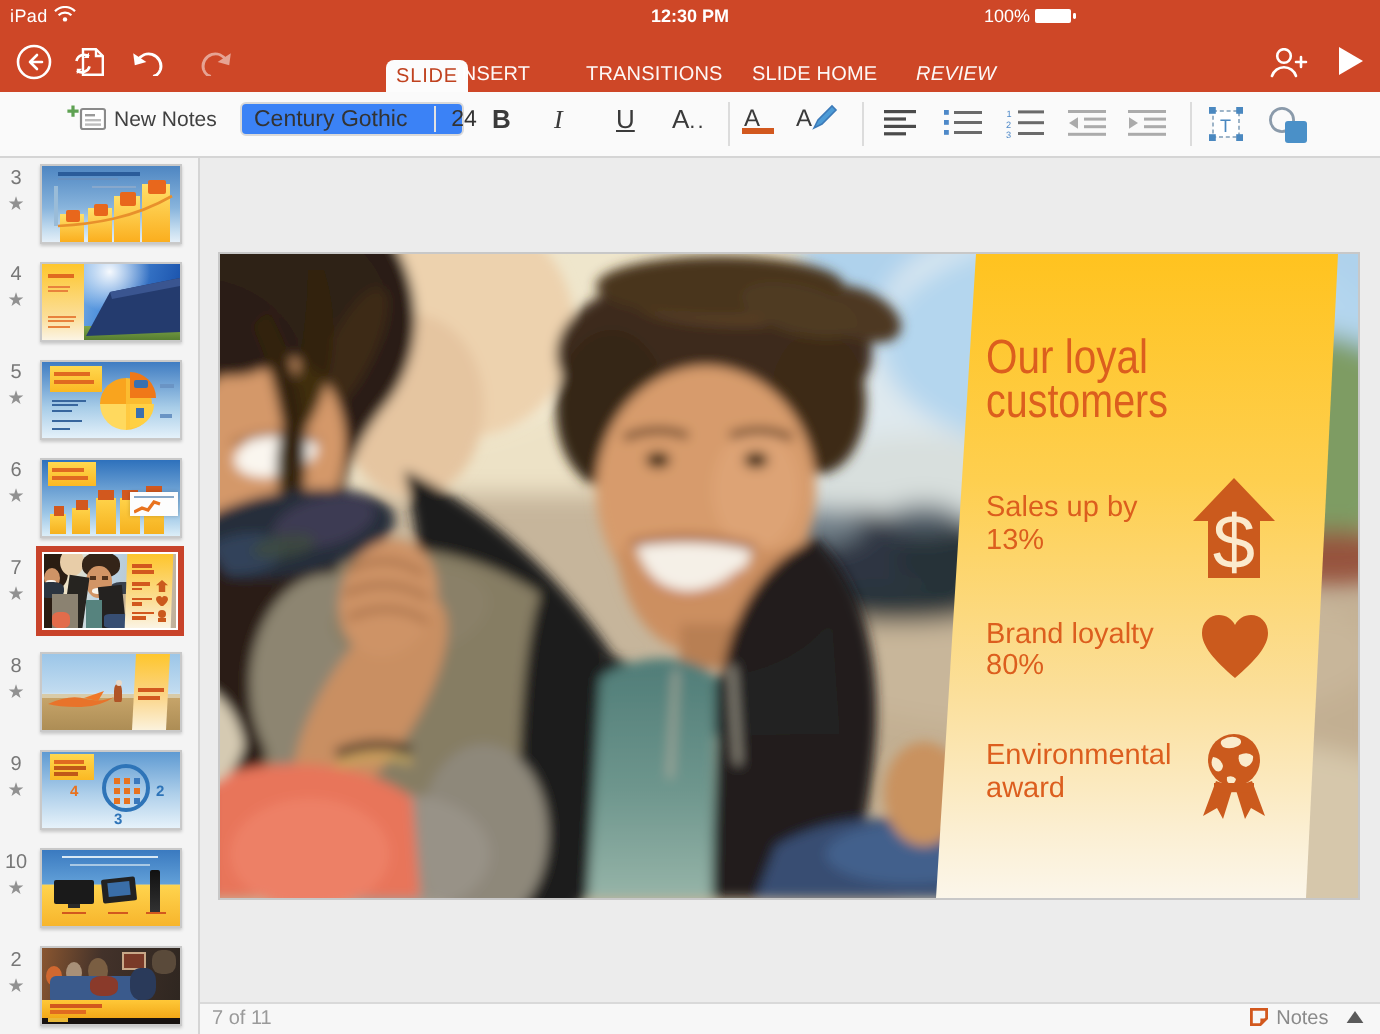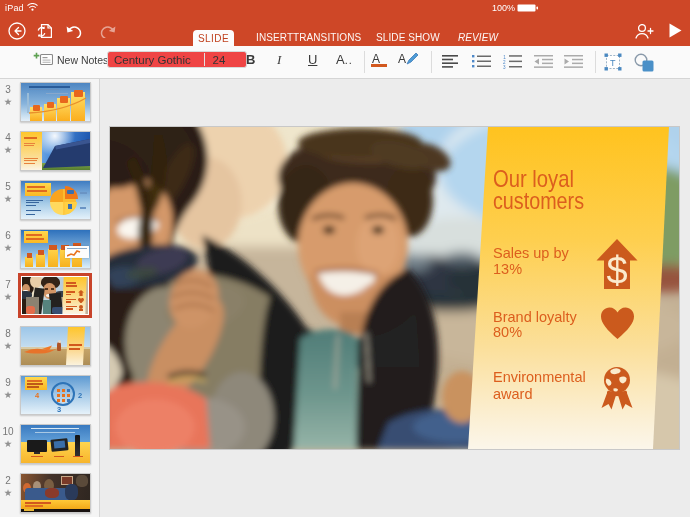--- a/index.html
+++ b/index.html
@@ -13,21 +13,21 @@
   #ipad { position:absolute; left:5px; top:3px; letter-spacing:0.2px; }
   #clock { position:absolute; left:0; top:2.5px; width:690px; text-align:center; font-weight:bold; }
   #doctitle { position:absolute; left:0; top:13.5px; width:690px; text-align:center; font-size:9px; color:#F4CFC3; }
   #batt { position:absolute; right:33px; top:3px; }
   .tab { position:absolute; top:30px; height:16px; line-height:16px; white-space:nowrap; color:rgba(255,255,255,0.96); font-size:10px; letter-spacing:0.1px; }
   #tab-home { position:absolute; left:193px; top:30px; width:41px; height:16px; background:#FCFCFC; border-radius:4px 4px 0 0; color:#C0421F; text-align:center; line-height:17px; font-size:10px; letter-spacing:0.4px; }
 
   
   #toolbar { position:absolute; left:0; top:46px; width:690px; height:33px; background:#FAFAFA; border-bottom:1px solid #D5D5D5; }
   .tdiv { position:absolute; top:5px; width:1px; height:22px; background:#DCDCDC; }
-  #fontbox { position:absolute; left:107px; top:4.5px; width:140px; height:17px; background:#ef4444; border:1px solid #D9D9D9; border-radius:3px; }
+  #fontbox { position:absolute; left:120px; top:4.5px; width:112px; height:17px; background:#3b82f6; border:1px solid #D9D9D9; border-radius:3px; }
   #fontbox .fname { position:absolute; left:6px; top:2px; font-size:11.5px; color:#333; }
   #fontbox .fdiv { position:absolute; left:96px; top:1px; width:1px; height:13px; background:#E2E2E2; }
   #fontbox .fsize { position:absolute; left:97px; top:2px; width:28px; text-align:center; font-size:11.5px; color:#333; }
 
   
   #sidebar { position:absolute; left:0; top:79px; width:100px; height:438px; background:#F4F4F4; border-right:1px solid #D5D5D5; }
   .thumb { position:absolute; left:20px; width:71px; height:40px; background:#fff; border:1px solid #C9C9C9; box-shadow:0 1px 1.5px rgba(0,0,0,0.18); overflow:hidden; }
   .tnum { position:absolute; left:0px; width:16px; text-align:center; font-size:10px; color:#777; }
   .tstar { position:absolute; left:0px; width:16px; text-align:center; font-size:9.5px; color:#919191; }
 
@@ -45,20 +45,21 @@
 <div id="app">
 
   <div id="chrome">
     <div id="status">
       <span id="ipad">iPad</span>
       <svg class="abs" style="left:27px;top:3px" width="11" height="8" viewBox="0 0 11 8">
         <path d="M0.5 2.6 A7 7 0 0 1 10.5 2.6" fill="none" stroke="#fff" stroke-width="1.1"></path>
         <path d="M2.3 4.6 A4.5 4.5 0 0 1 8.7 4.6" fill="none" stroke="#fff" stroke-width="1.1"></path>
         <circle cx="5.5" cy="6.7" r="1.1" fill="#fff"></circle>
       </svg>
+      <span id="clock">12:30 PM</span>
       <span id="batt">100%</span>
       <svg class="abs" style="right:10px;top:3.5px" width="21" height="8" viewBox="0 0 21 8">
         <rect x="0.5" y="0.5" width="18" height="7" rx="1" fill="#fff"></rect>
         <rect x="19.5" y="2.5" width="1.5" height="3" rx="0.7" fill="#fff"></rect>
       </svg>
     </div>
 
     <svg class="abs" style="left:8px;top:22px" width="18" height="18" viewBox="0 0 18 18">
       <circle cx="9" cy="9" r="8" fill="none" stroke="#fff" stroke-width="1.3"></circle>
       <path d="M10.5 5.5 L7 9 L10.5 12.5 M7 9 H13" fill="none" stroke="#fff" stroke-width="1.3" stroke-linecap="round" stroke-linejoin="round"></path>
@@ -73,23 +74,23 @@
     <svg class="abs" style="left:66px;top:25px" width="17" height="13" viewBox="0 0 17 13">
       <path d="M2.8 5.2 C4.6 2.6 7.4 1.4 10 2.2 C13.2 3.2 15.2 6.4 14.2 9.8 C13.6 11.6 12.4 12.6 11.2 13" fill="none" stroke="#fff" stroke-width="1.5" stroke-linecap="round"></path>
       <path d="M0.6 1.6 L1.4 7.6 L7.2 6.0 Z" fill="#fff"></path>
     </svg>
     <svg class="abs" style="left:99px;top:25px;opacity:0.5" width="17" height="13" viewBox="0 0 17 13">
       <path d="M14.2 5.2 C12.4 2.6 9.6 1.4 7 2.2 C3.8 3.2 1.8 6.4 2.8 9.8 C3.4 11.6 4.6 12.6 5.8 13" fill="none" stroke="#fff" stroke-width="1.5" stroke-linecap="round"></path>
       <path d="M16.4 1.6 L15.6 7.6 L9.8 6.0 Z" fill="#fff"></path>
     </svg>
 
     <div id="tab-home">SLIDE</div>
-    <div class="tab" style="left:256px;">INSERT</div>
+    <div class="tab" style="left:228px;">INSERT</div>
     <div class="tab" style="left:293px;">TRANSITIONS</div>
-    <div class="tab" style="left:376px;">SLIDE SHOW</div>
+    <div class="tab" style="left:376px;">SLIDE HOME</div>
     <div class="tab" style="left:458px;font-style:italic;">REVIEW</div>
 
     <svg class="abs" style="left:635px;top:24px" width="19" height="15" viewBox="0 0 19 15">
       <circle cx="7" cy="4" r="3.4" fill="none" stroke="#fff" stroke-width="1.3"></circle>
       <path d="M1 14 A6.3 6.3 0 0 1 13 14" fill="none" stroke="#fff" stroke-width="1.3" stroke-linecap="round"></path>
       <path d="M15.5 4.5 V9.5 M13 7 H18" stroke="#fff" stroke-width="1.3" stroke-linecap="round"></path>
     </svg>
     <svg class="abs" style="left:669px;top:23px" width="13" height="15" viewBox="0 0 13 15">
       <path d="M0.5 0.5 L12.5 7.5 L0.5 14.5 Z" fill="#fff"></path>
     </svg>
@@ -550,14 +551,26 @@
         <path d="M509.5 250.5 q4.5 -2 7 0.5 q0.5 4 -3.5 5.5 q-4.5 -1 -3.5 -6 Z"></path>
         <path d="M503.5 261.5 q3 -1 4.5 1 q-0.5 2.5 -2.5 2.5 q-2.5 -0.5 -2 -3.5 Z"></path>
       </g>
       <path d="M498 263.5 L491.5 281 L498.5 277 L501.5 282.5 L506.5 266.5 Z"></path>
       <path d="M516 263.5 L522.5 281 L515.5 277 L512.5 282.5 L507.5 266.5 Z"></path>
       <rect x="497" y="264.5" width="20" height="4.6"></rect>
     </g>
   </svg>
   </div>
 
+  <div id="bottombar">
+    <div id="pageinfo">7 of 11</div>
+    <div id="notes">
+      <svg style="vertical-align:-1px;margin-right:4px" width="9" height="9" viewBox="0 0 9 9">
+        <path d="M0.7 0.7 H8.3 V5.2 L5.2 8.3 H0.7 Z" fill="none" stroke="#D2581E" stroke-width="1.4"></path>
+        <path d="M8.3 5.2 L5.2 5.2 L5.2 8.3 Z" fill="#D2581E"></path>
+      </svg>Notes
+      <svg style="vertical-align:0px;margin-left:6px" width="9" height="7" viewBox="0 0 9 7">
+        <path d="M4.5 0.5 L8.7 6.5 H0.3 Z" fill="#5A5A5A"></path>
+      </svg>
+    </div>
+  </div>
 
 </div>
 
 </body></html>

